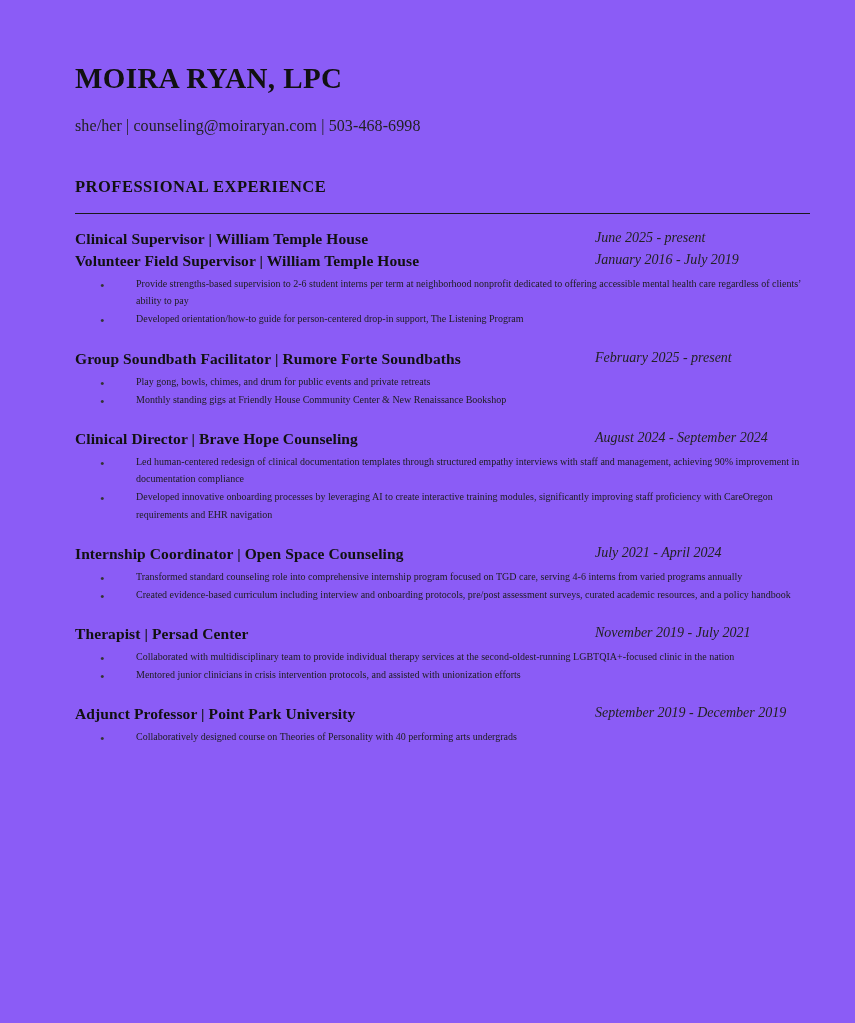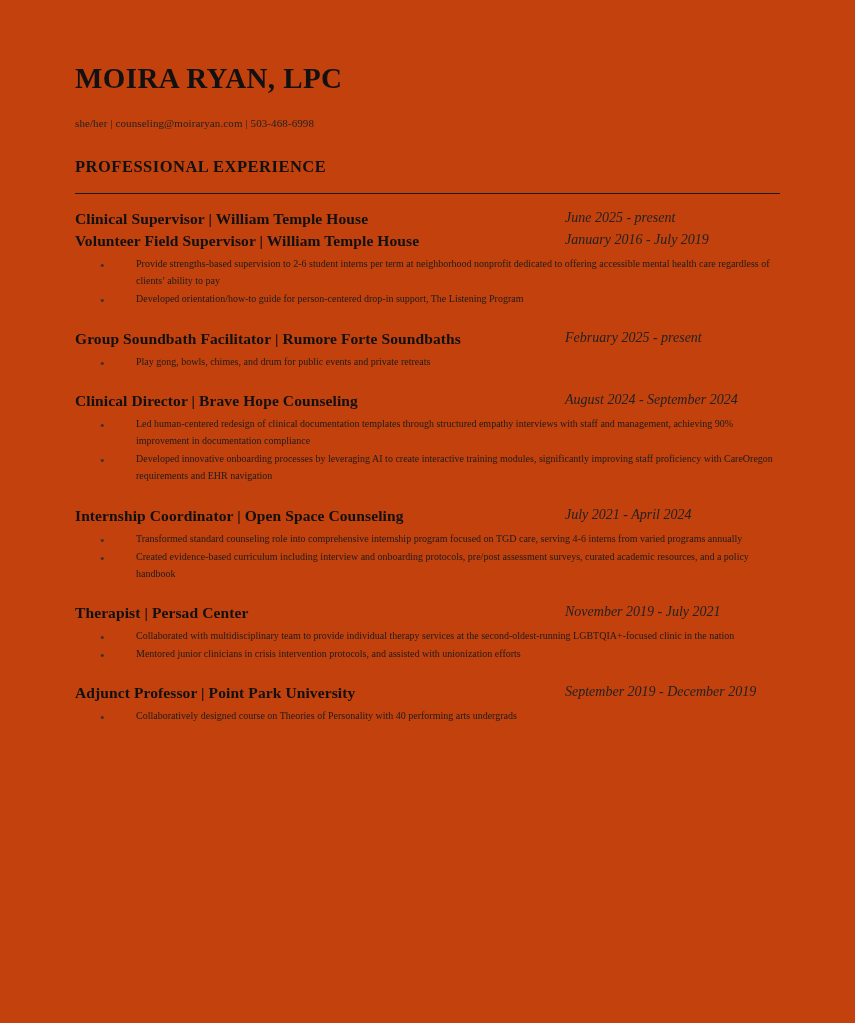--- a/index.html
+++ b/index.html
@@ -11,35 +11,35 @@
     min-height: 1023px;
     background: #ffffff;
     font-family: "Liberation Serif", serif;
     color: #1a1a1a;
     -webkit-font-smoothing: antialiased;
   }
   .page {
     width: 855px;
     min-height: 1023px;
     box-sizing: border-box;
-    padding: 62px 75px 20px 75px;
-    background: #c2410c;
+    padding: 62px 45px 20px 75px;
+    background: #8b5cf6;
   }
   .name {
     font-family: "Liberation Serif", serif;
     font-weight: bold;
     font-size: 29px;
     letter-spacing: 0.4px;
     color: #111111;
     margin: 0 0 22px 0;
   }
   .contact-line {
-    font-size: 11px;
+    font-size: 16px;
     color: #222222;
-    margin: 0 0 28px 0;
+    margin: 0 0 42px 0;
     letter-spacing: 0.1px;
   }
   .section-title {
     font-weight: bold;
     font-size: 16.5px;
     letter-spacing: 0.5px;
     color: #111111;
     margin: 0 0 16px 0;
   }
   .rule {
@@ -130,20 +130,21 @@
       </ul>
     </div>
 
     <div class="job group-gap">
       <div class="job-head">
         <span class="job-title">Group Soundbath Facilitator | Rumore Forte Soundbaths</span>
         <span class="job-dates dates-col">February 2025 - present</span>
       </div>
       <ul class="bullets">
         <li>Play gong, bowls, chimes, and drum for public events and private retreats</li>
+        <li>Monthly standing gigs at Friendly House Community Center &amp; New Renaissance Bookshop</li>
       </ul>
     </div>
 
     <div class="job group-gap">
       <div class="job-head">
         <span class="job-title">Clinical Director | Brave Hope Counseling</span>
         <span class="job-dates dates-col">August 2024 - September 2024</span>
       </div>
       <ul class="bullets">
         <li>Led human-centered redesign of clinical documentation templates through structured empathy interviews with staff and management, achieving 90% improvement in documentation compliance</li>

